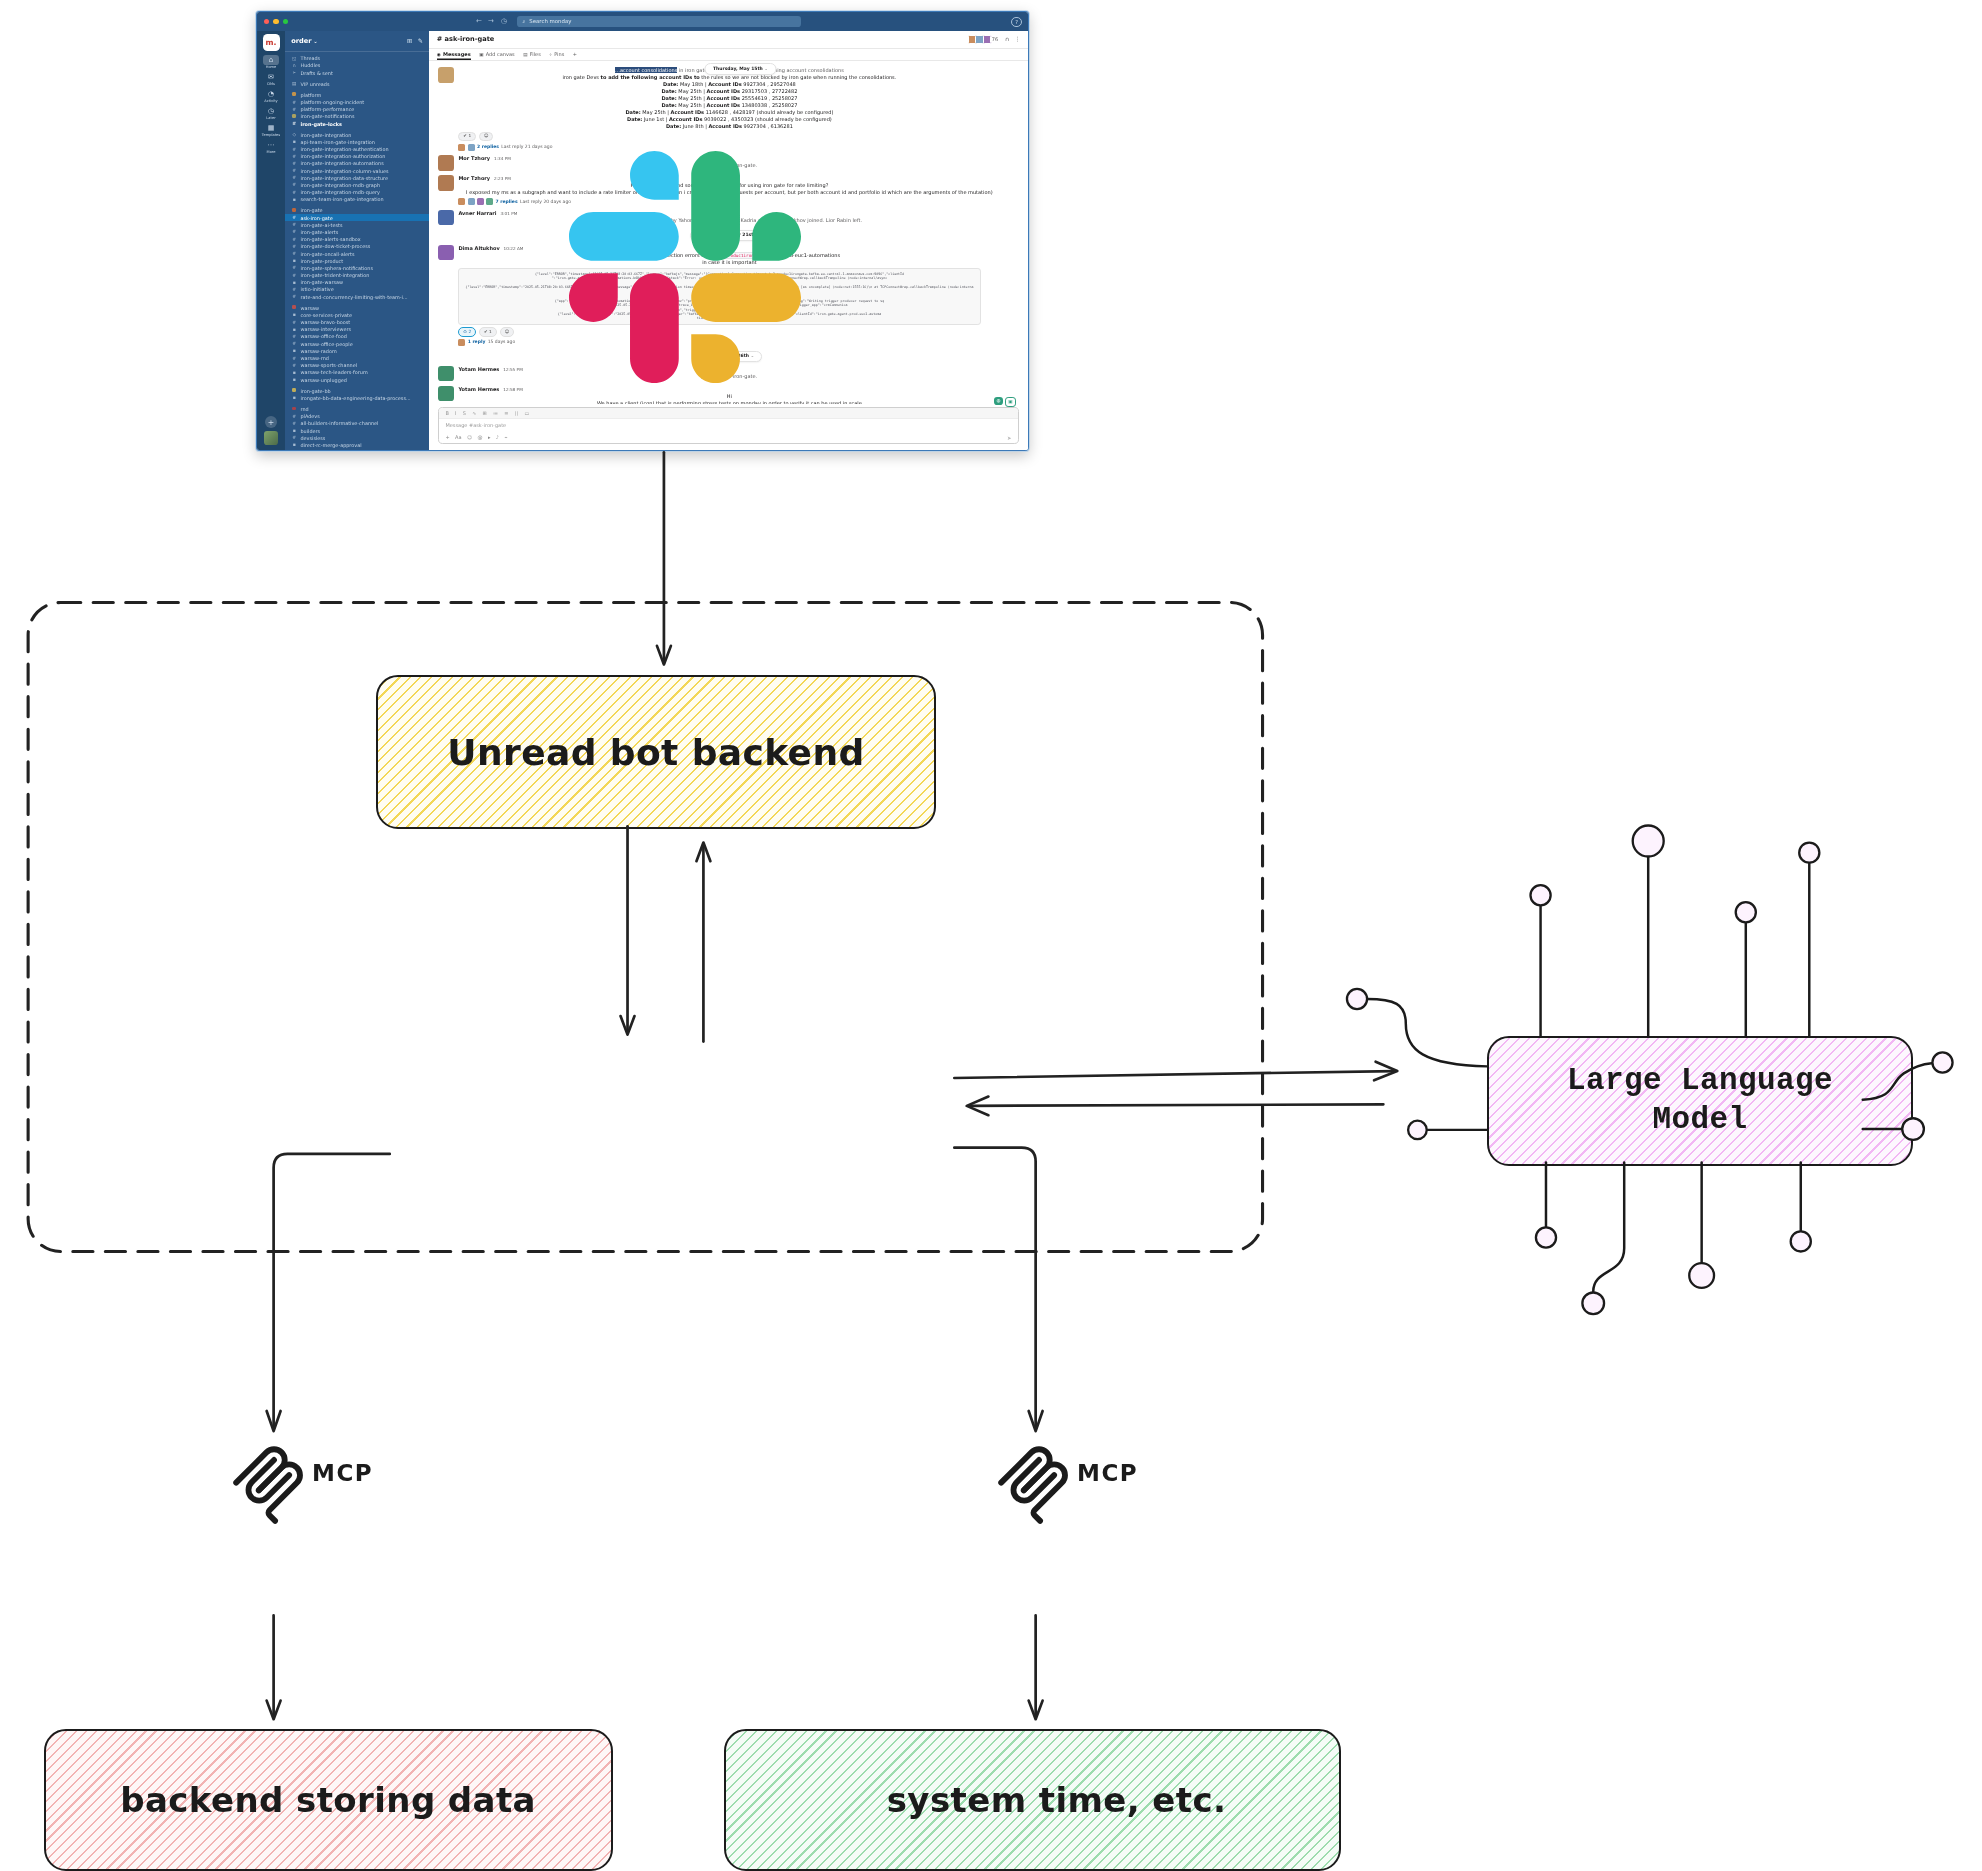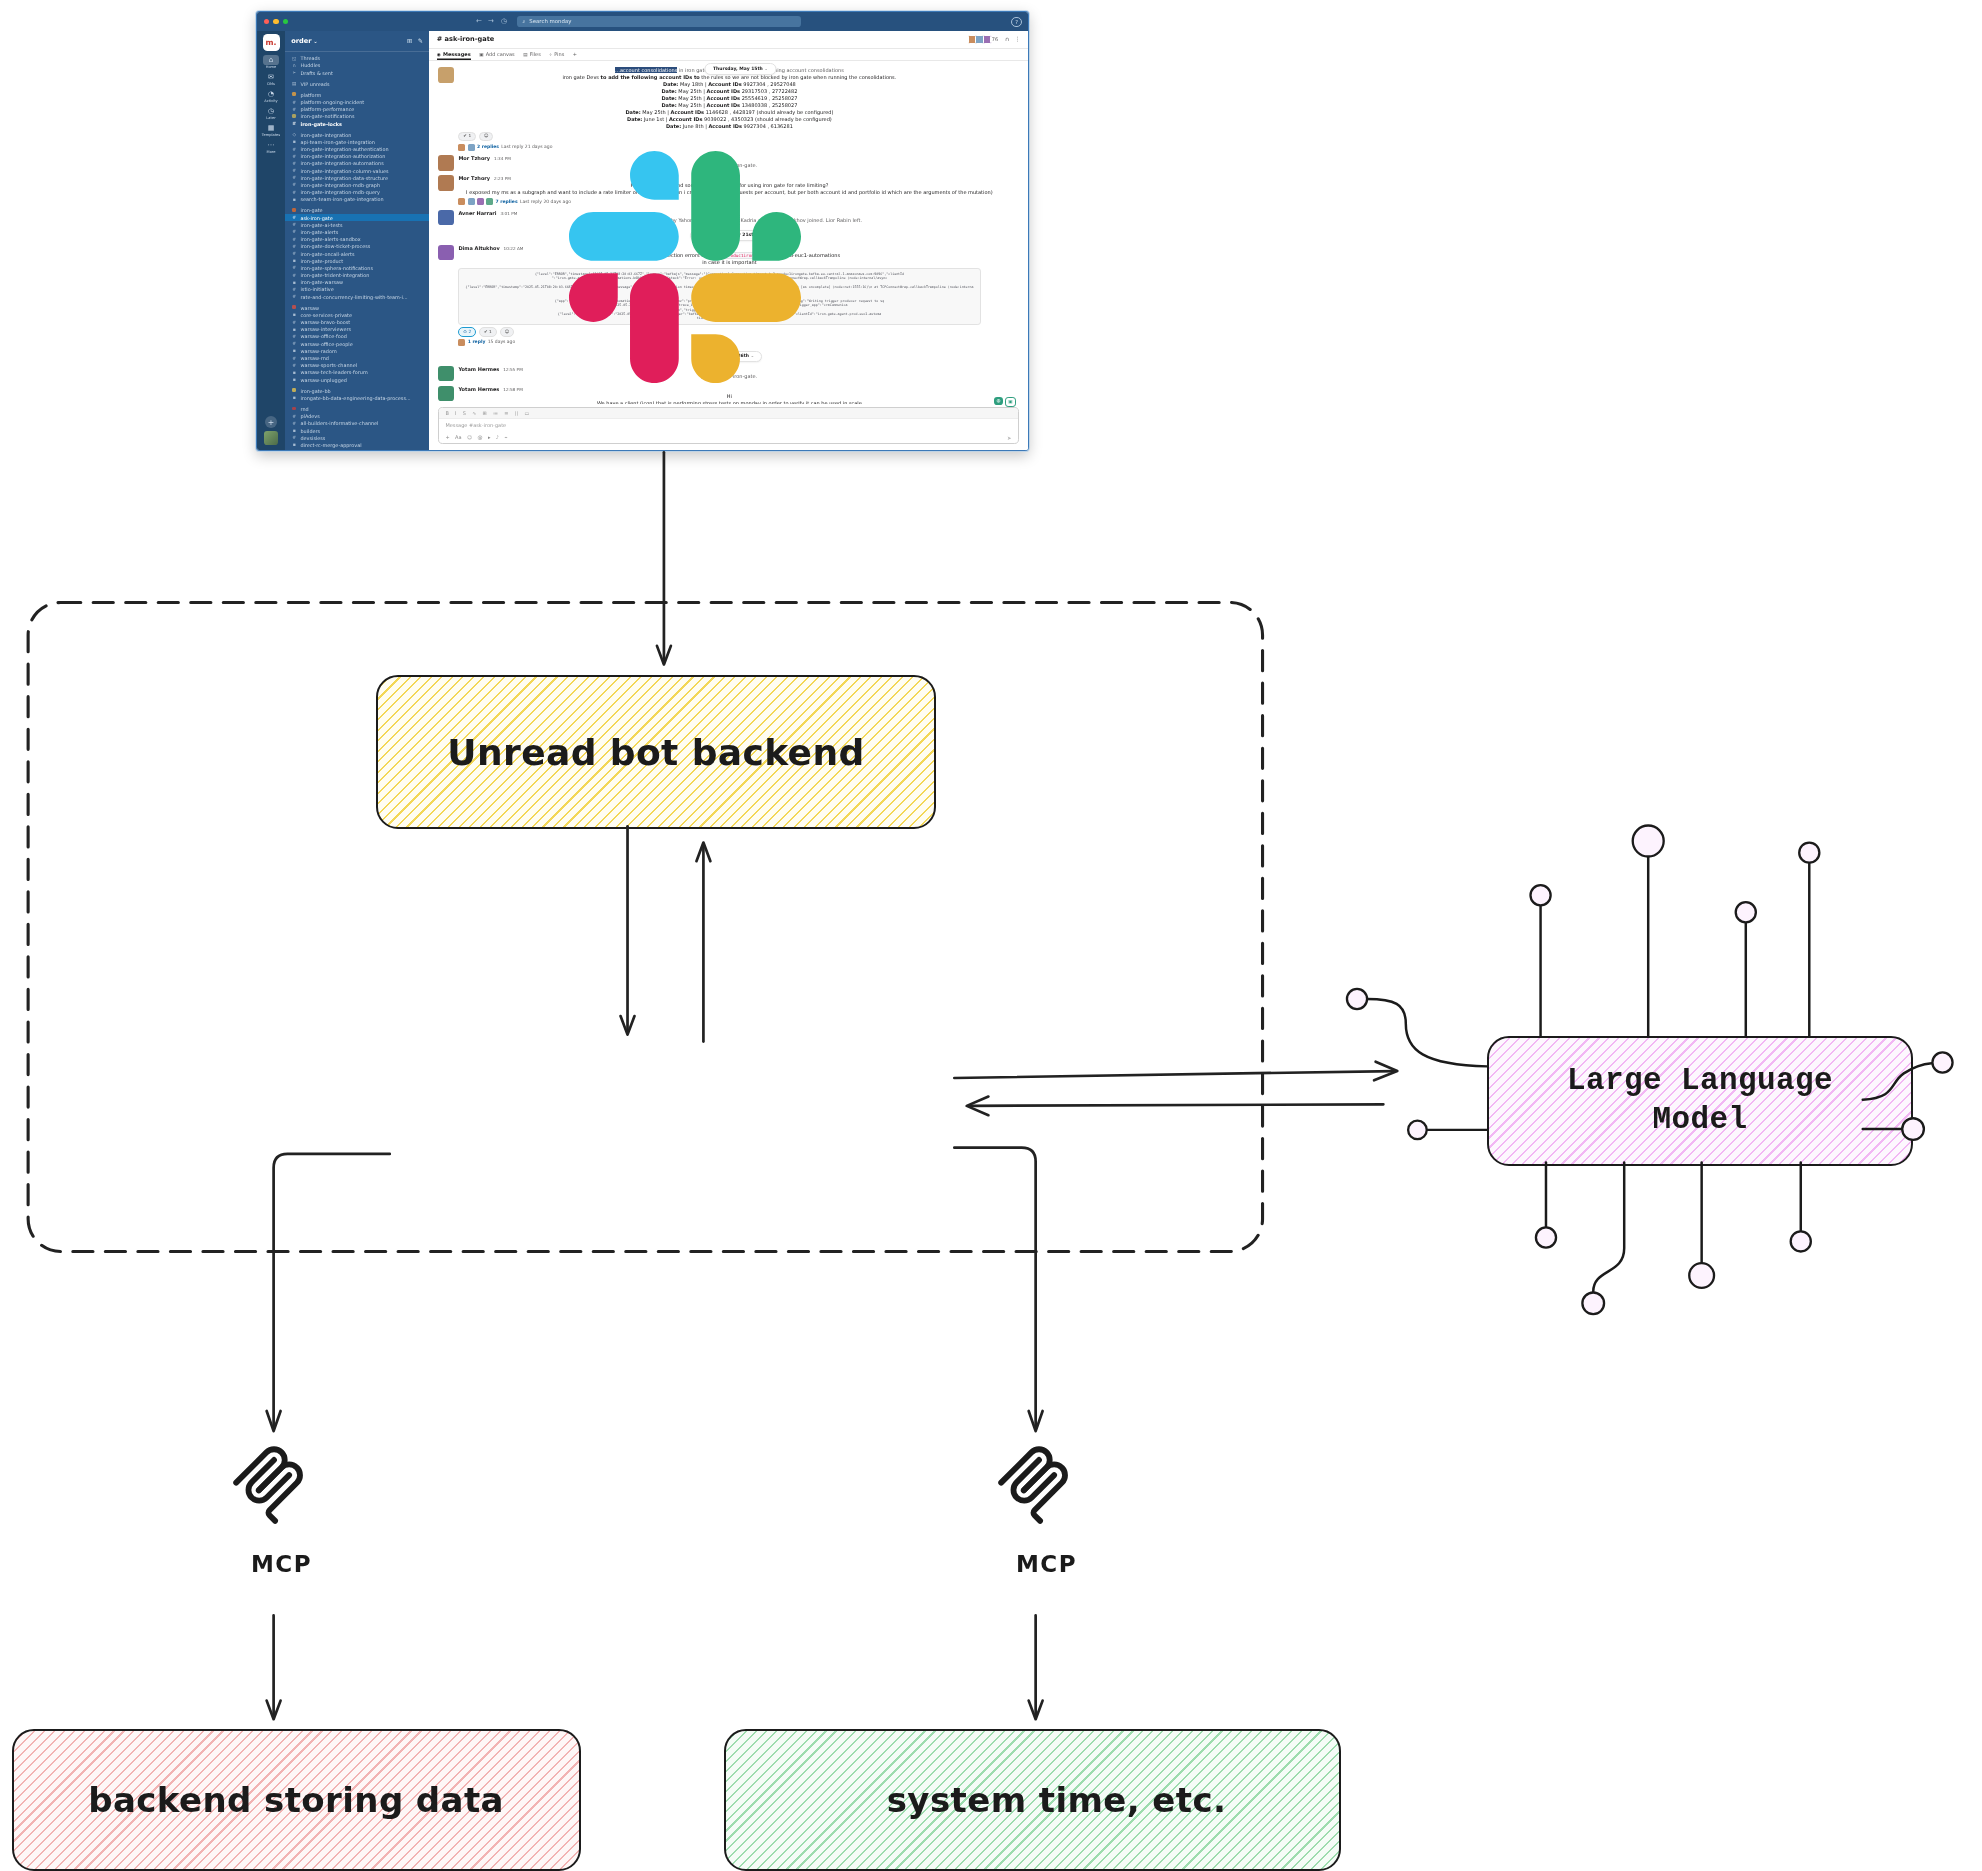--- a/index.html
+++ b/index.html
@@ -6,30 +6,30 @@
   #canvas{position:relative;width:1983px;height:1871px;background:#ffffff;overflow:hidden;
           font-family:"DejaVu Sans",sans-serif;color:#1b1b1b;}
 
   
   .dbox{position:absolute;border:2.7px solid #1b1b1b;border-radius:22px;display:flex;
         align-items:center;justify-content:center;text-align:center;font-weight:700;
         letter-spacing:0.4px;z-index:2;}
   .hatch-yellow{background-color:#fffdf2;background-image:repeating-linear-gradient(135deg,var(--hatch_yellow,#f3d757) 0 1.5px,transparent 1.5px 7.4px);}
   .hatch-blue{background-color:#f7fbff;background-image:repeating-linear-gradient(135deg,var(--hatch_blue,#9ed4f5) 0 1.5px,transparent 1.5px 7px);}
   .hatch-pink{background-color:#fdf7fe;background-image:repeating-linear-gradient(135deg,var(--hatch_pink,#f2b7f4) 0 1.5px,transparent 1.5px 7px);}
-  .hatch-red{background-color:#fef7f7;background-image:repeating-linear-gradient(135deg,var(--hatch_red,#f2b3b3) 0 1.5px,transparent 1.5px 7px);}
+  .hatch-red{background-color:#fef7f7;background-image:repeating-linear-gradient(135deg,var(--hatch_red,#f2b3b3) 0 1.5px,transparent 1.5px 7px);margin-left:32px;}
   .hatch-green{background-color:#f5fcf7;background-image:repeating-linear-gradient(135deg,var(--hatch_green,#9ddcae) 0 1.5px,transparent 1.5px 7px);padding-left:48px;}
   #box-slackbot{left:376px;top:675px;width:556px;height:150px;font-size:36px;}
   #box-agent{left:390px;top:1042px;width:565px;height:124px;font-size:34px;}
   #box-llm{left:1487px;top:1036px;width:376px;height:126px;font-size:31px;line-height:1.25;padding:0 23px;font-family:Liberation Mono, monospace;}
   #box-backend{left:11.6px;top:1729px;width:565px;height:138px;font-size:34px;}
   #box-system{left:724px;top:1729px;width:565px;height:138px;font-size:34px;}
   #note-microservice{position:absolute;left:387px;top:1292px;width:545px;text-align:center;
         font-size:36px;font-weight:700;letter-spacing:0.8px;z-index:2;}
-  .mcp{position:absolute;display:flex;flex-direction:column;align-items:flex-end;z-index:2;}
+  .mcp{position:absolute;display:flex;flex-direction:row;align-items:flex-start;z-index:2;}
   #mcp-left{left:225px;top:1437px;}
   #mcp-right{left:990px;top:1437px;}
   .mcp-label{margin-top:23px;font-size:23px;font-weight:700;letter-spacing:1.5px;}
   #connectors{position:absolute;left:0;top:0;width:1983px;height:1871px;z-index:3;pointer-events:none;}
 
   
   #slack-window{position:absolute;left:256px;top:11px;width:771px;height:438px;background:#fff;
     border:1.5px solid #3c79b8;border-radius:3.1px;box-shadow:0 0 0 0.8px #b9d2e8,0 4.6px 14px rgba(0,0,0,.22);
     overflow:hidden;display:flex;flex-direction:column;z-index:2;}
   #slack-logo{position:absolute;left:569px;top:151px;width:232px;height:232px;z-index:4;}

